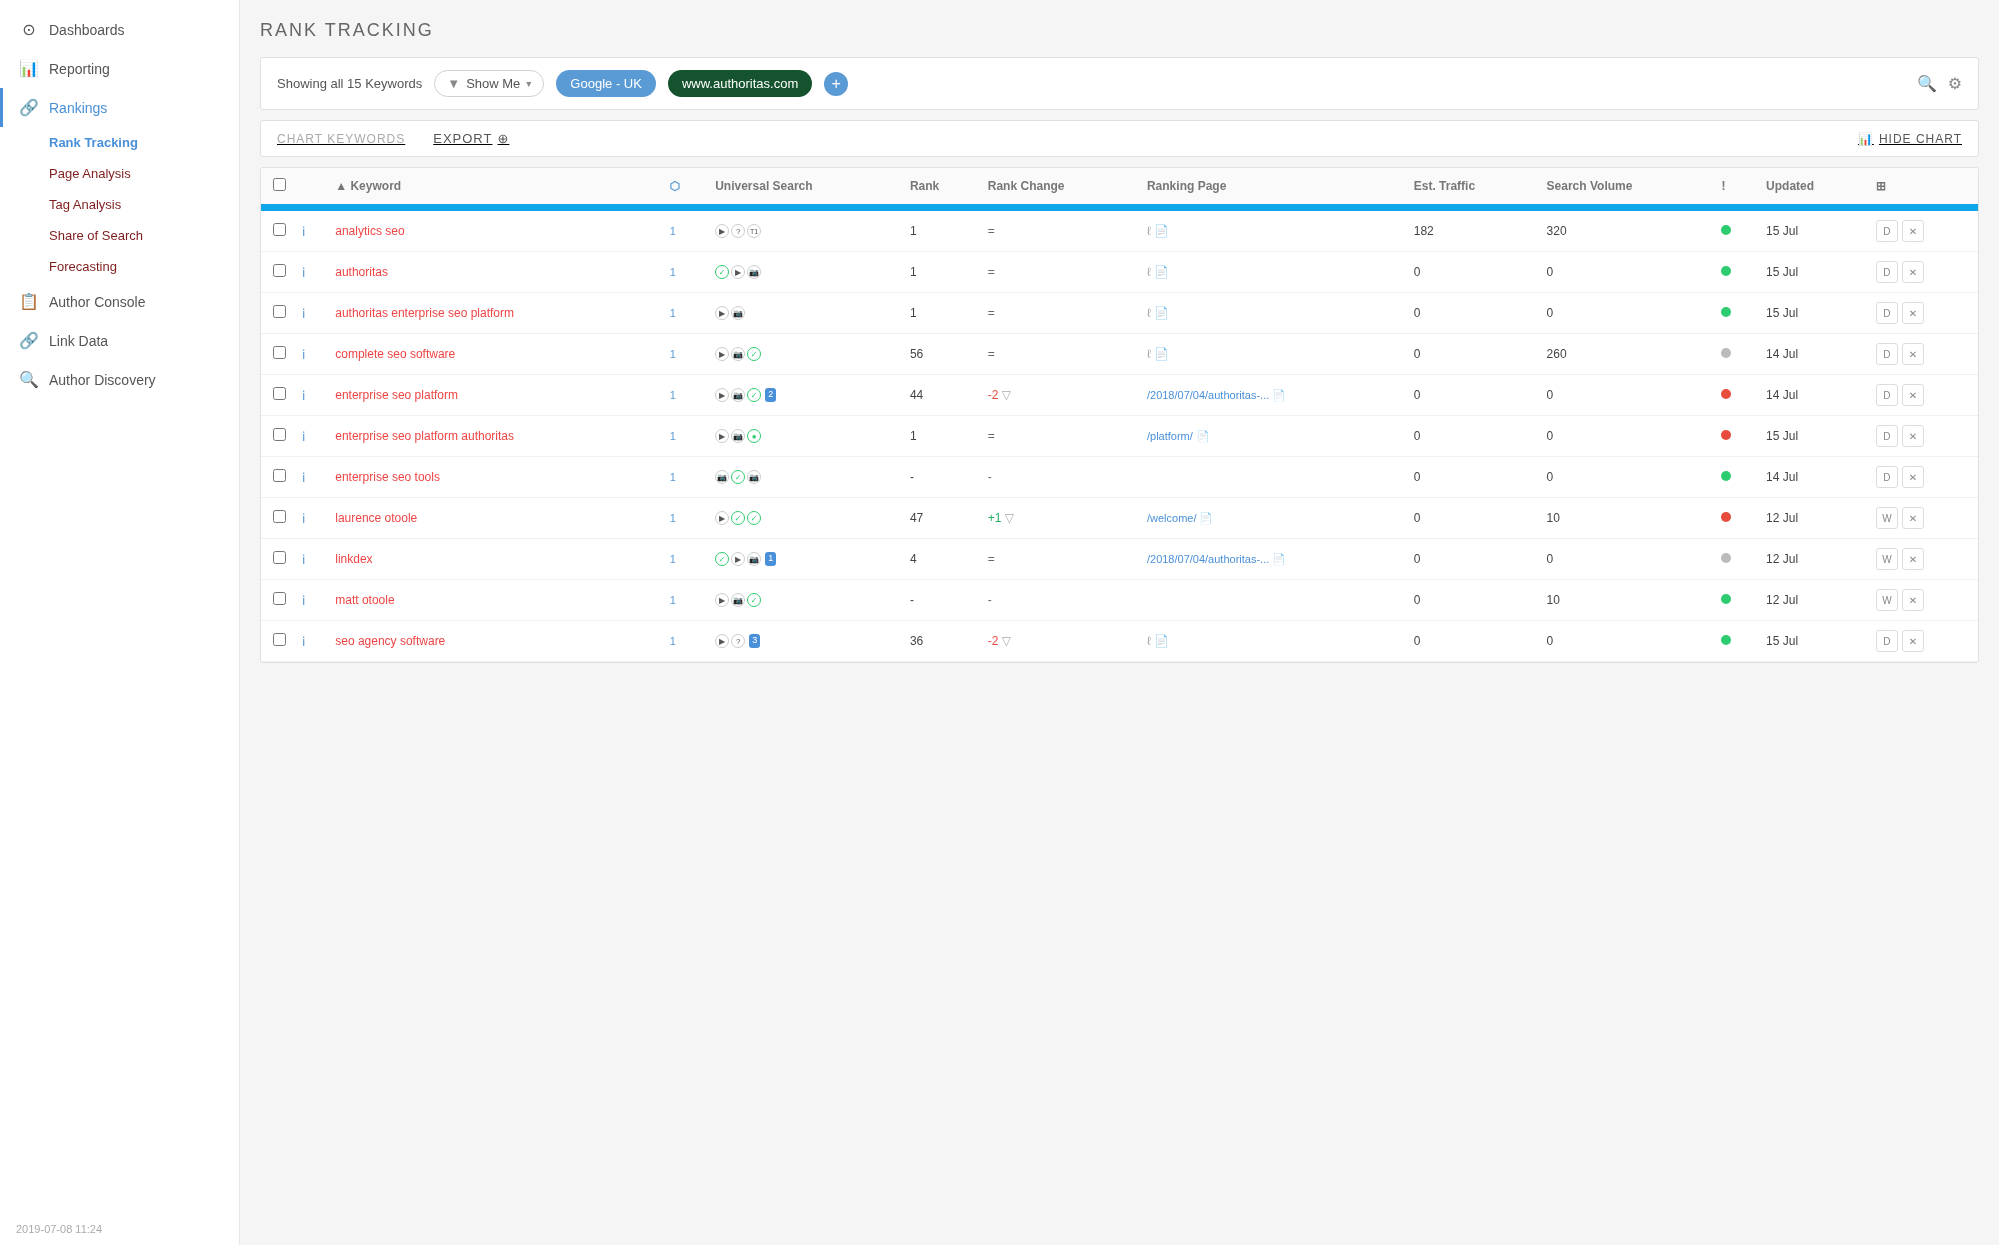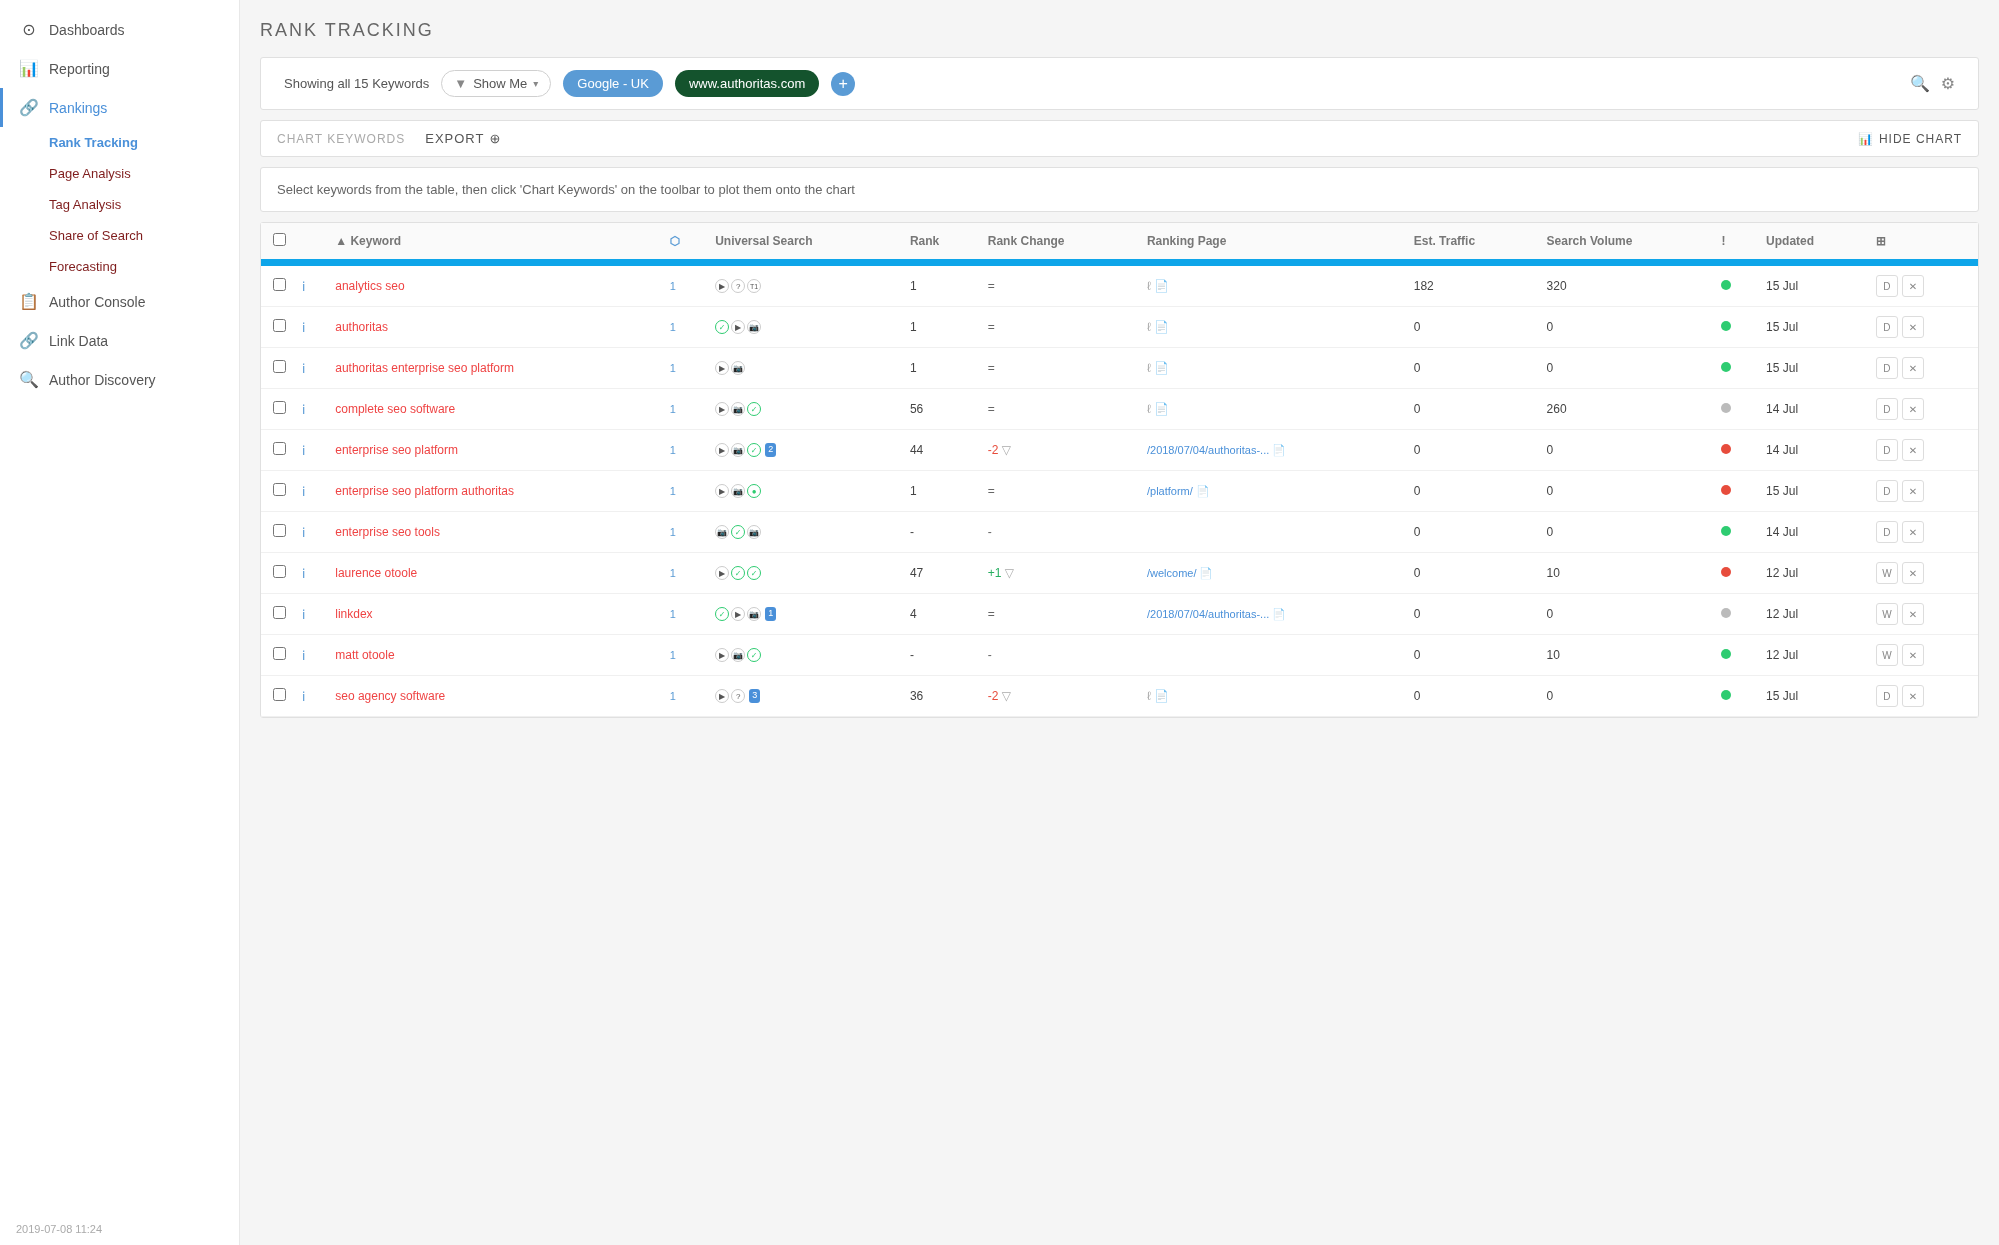--- a/index.html
+++ b/index.html
@@ -53,21 +53,21 @@
       color: #666;
       text-transform: uppercase;
       margin-bottom: 16px;
     }
 
     
     .toolbar {
       background: #fff;
       border: 1px solid #e0e0e0;
       border-radius: 3px;
-      padding: 12px 23px;
+      padding: 12px 16px;
       display: flex;
       align-items: center;
       gap: 12px;
       margin-bottom: 10px;
     }
     .toolbar-text { color: #555; font-size: 13px; }
     .show-me-btn {
       display: flex;
       align-items: center;
       border: 1px solid #d0d0d0;
@@ -95,22 +95,23 @@
     .icon-btn { background: none; border: none; cursor: pointer; color: #888; font-size: 16px; }
 
     
     .chart-toolbar {
       background: #fff;
       border: 1px solid #e0e0e0;
       border-radius: 3px;
       padding: 10px 16px;
       display: flex;
       align-items: center;
-      gap: 20px;
+      gap: 28px;
       margin-bottom: 10px;
+      text-decoration: underline;
     }
     .chart-toolbar-btn {
       font-size: 12px;
       color: #aaa;
       cursor: pointer;
       text-transform: uppercase;
       letter-spacing: 1px;
       background: none;
       border: none;
     }
@@ -318,23 +319,20 @@
     <button class="export-btn">
       <span>EXPORT</span>
       <span>⊕</span>
     </button>
     <button class="hide-chart-btn">
       <span>📊</span>
       <span>HIDE CHART</span>
     </button>
   </div>
 
-  <div class="chart-info">
-    <span>Select keywords from the table, then click 'Chart Keywords' on the toolbar to plot them onto the chart</span>
-  </div>
 
   <div class="table-container">
     <table>
       <thead>
         <tr>
           <th><input type="checkbox" style=""></th>
           <th></th>
           <th style="cursor:pointer">
             <span>▲ </span><span>Keyword</span>
           </th>

